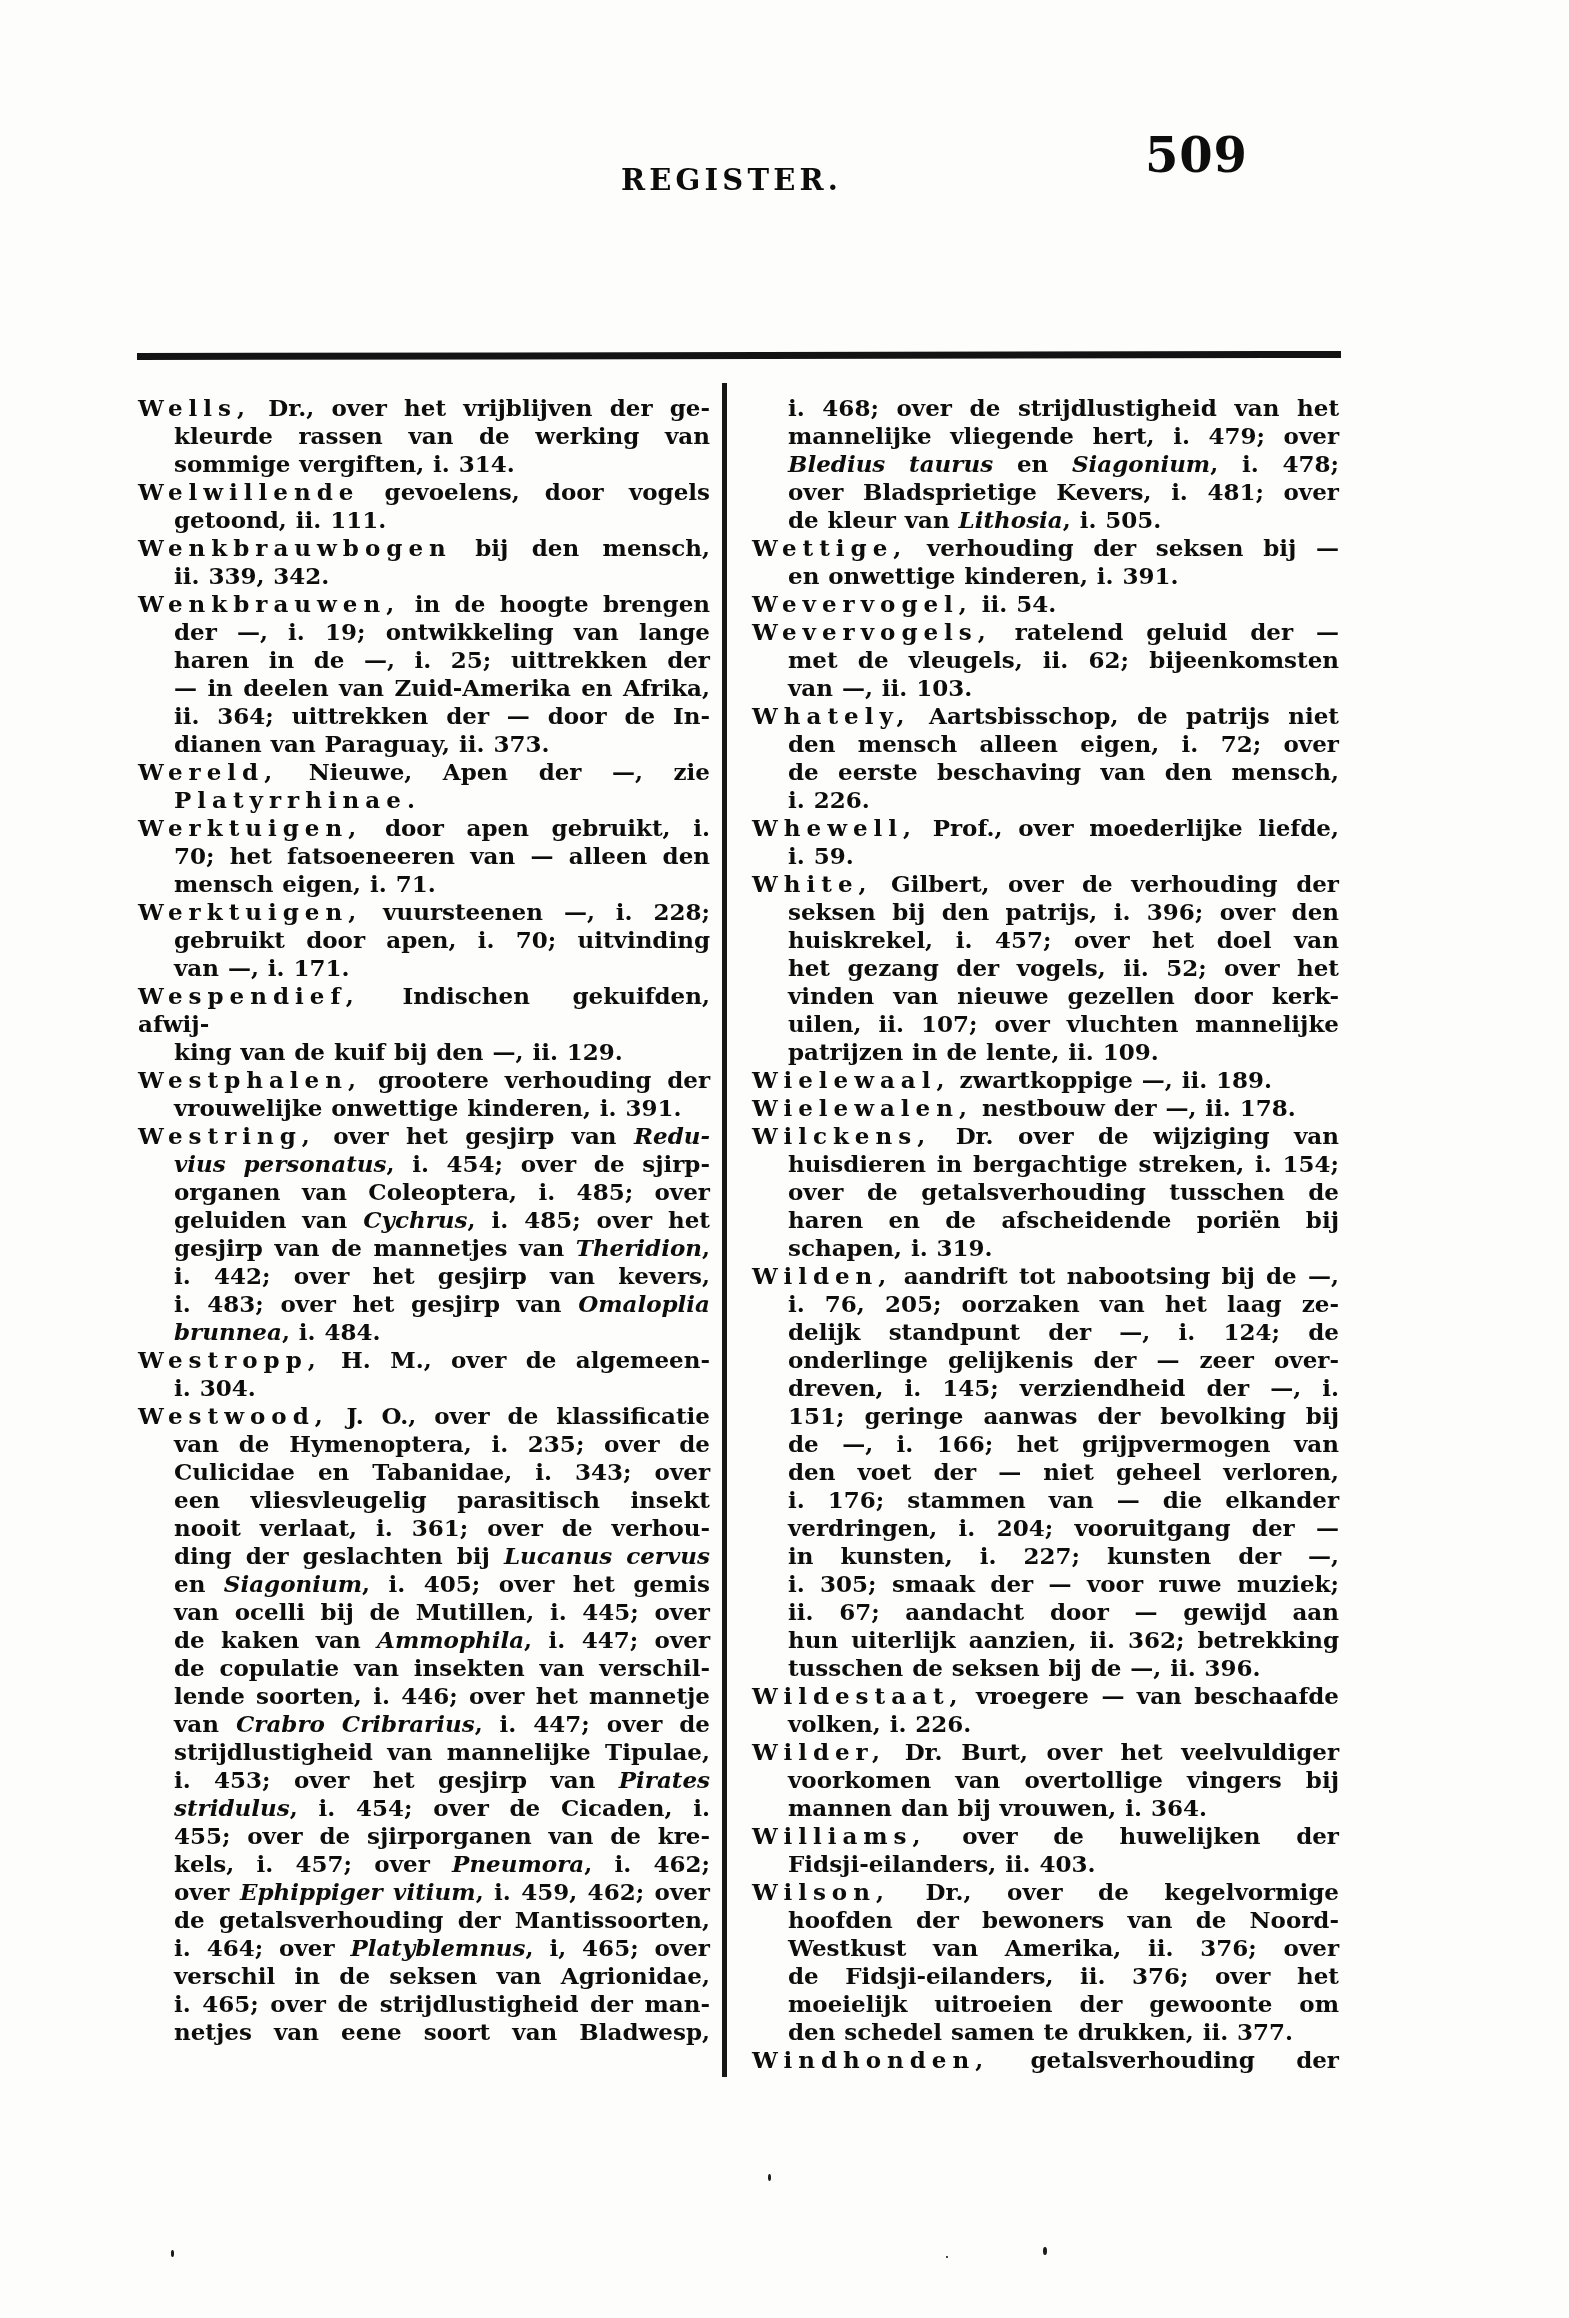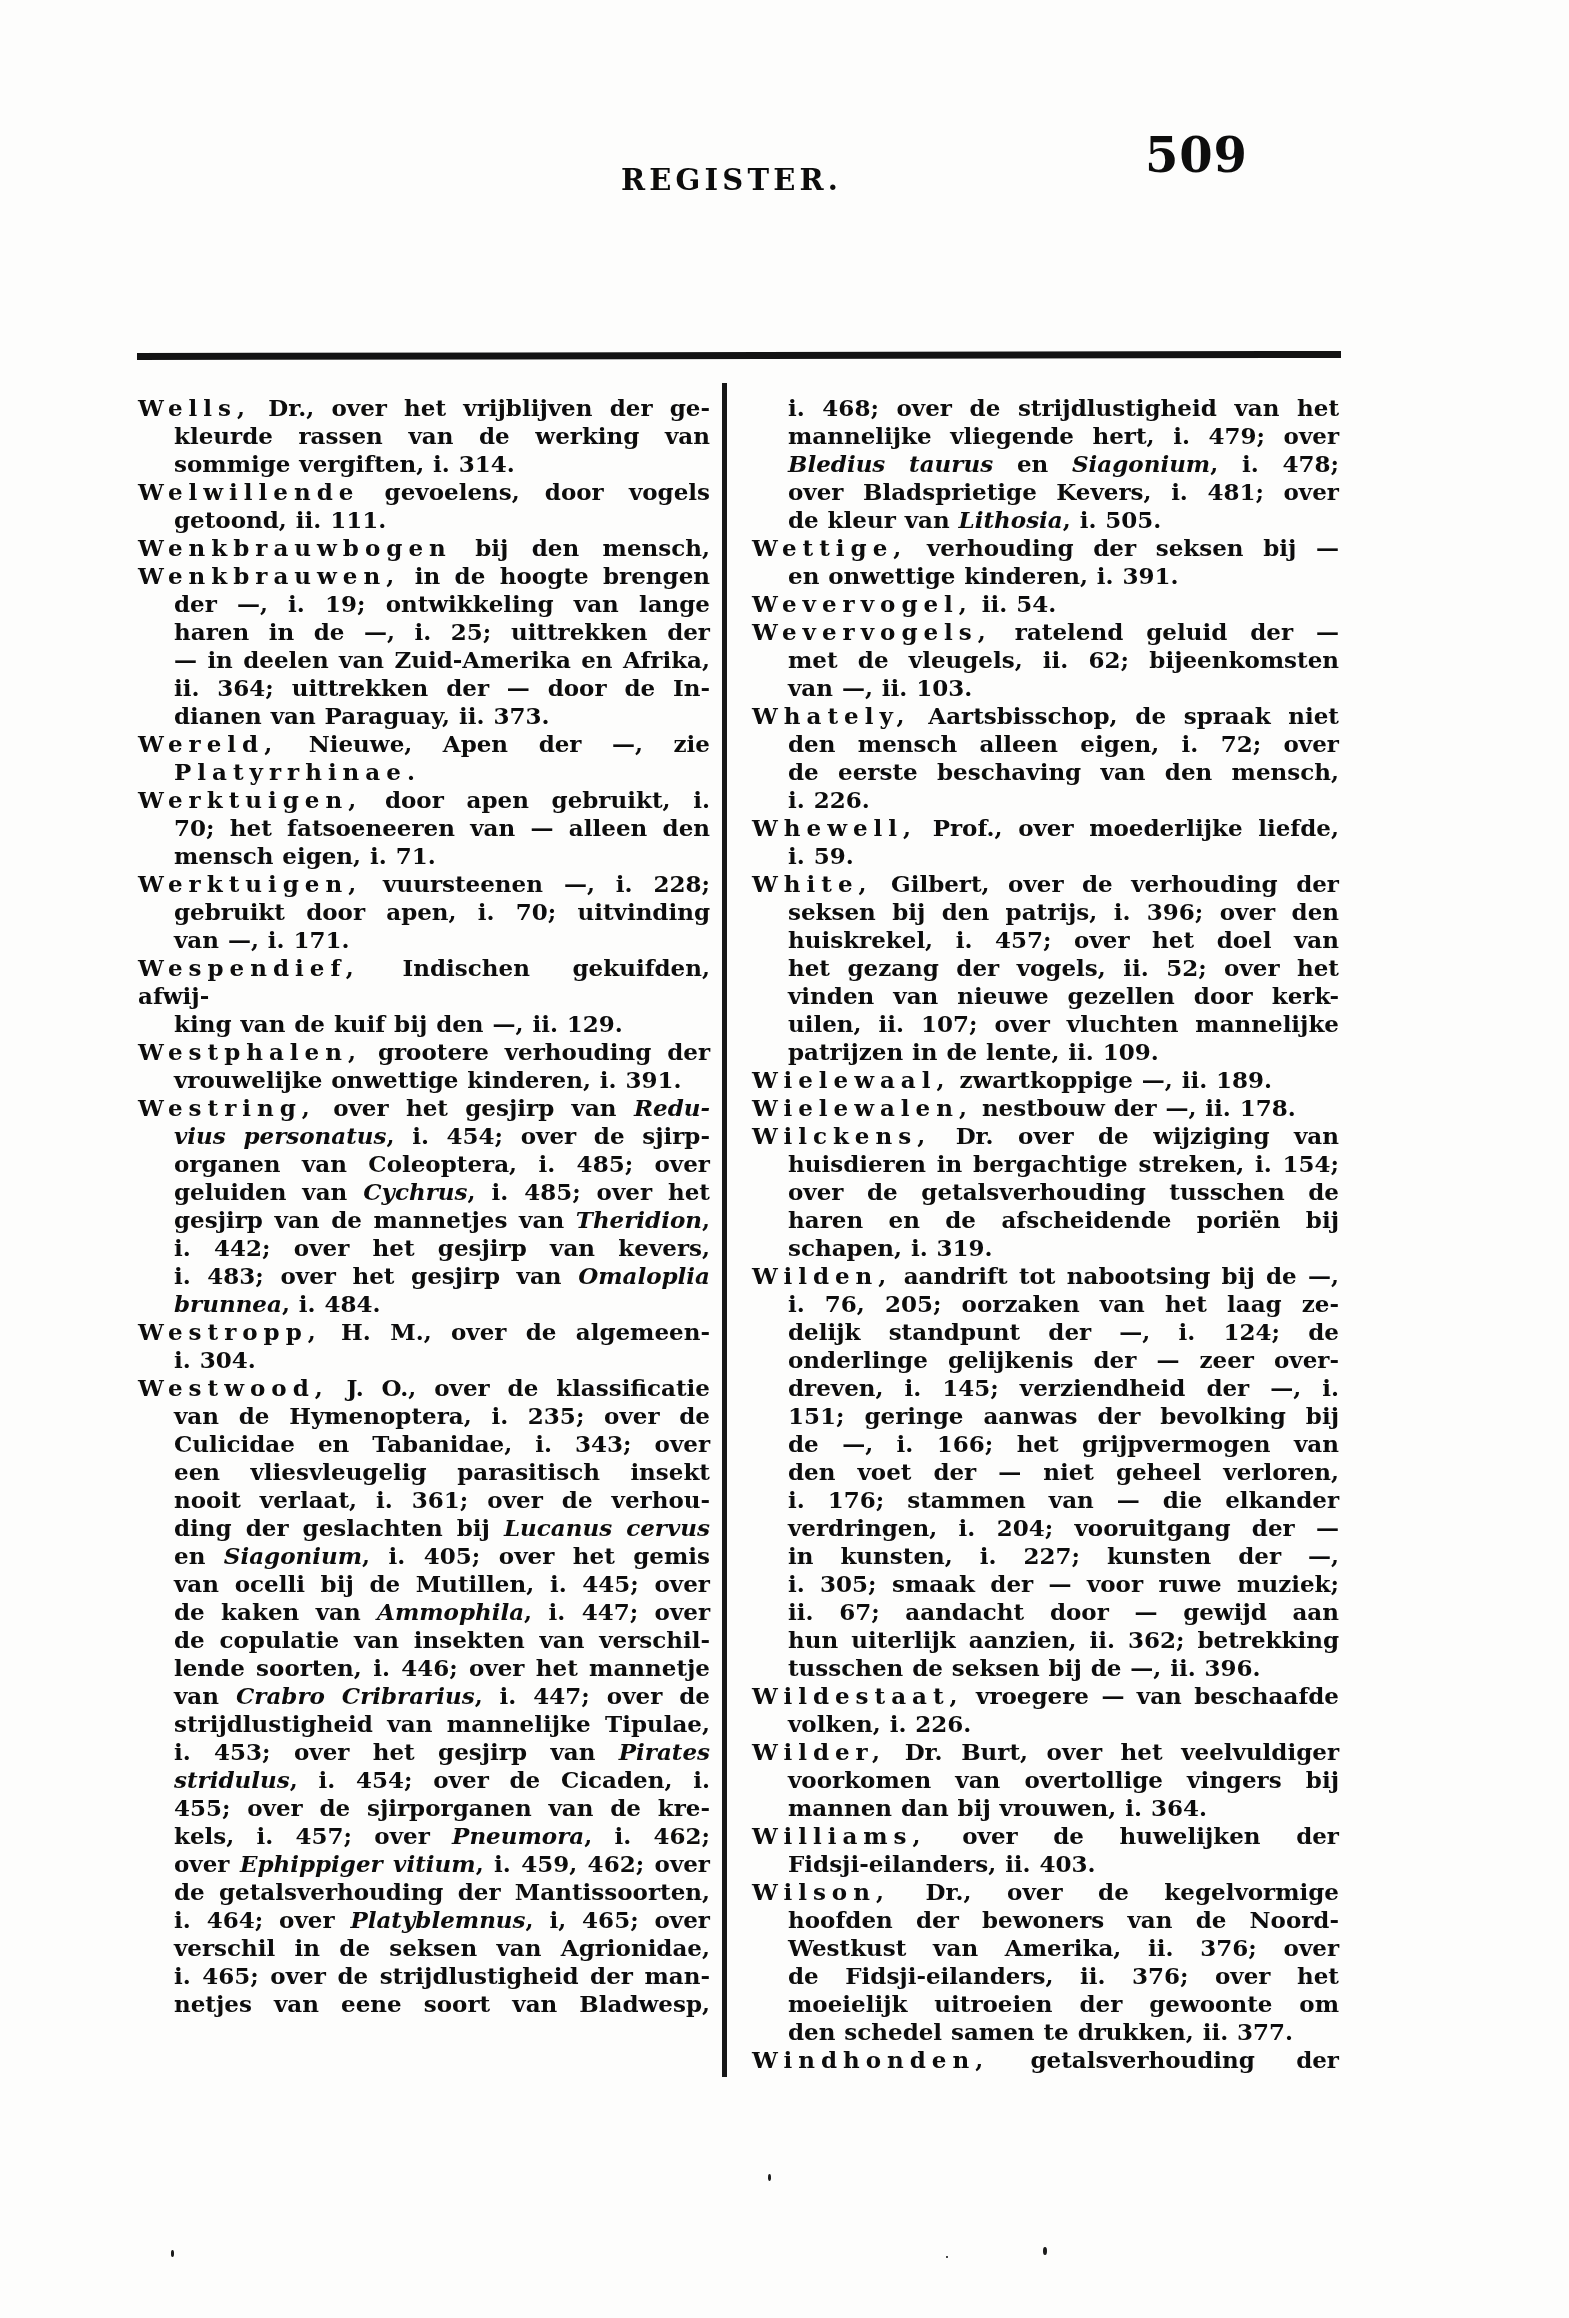--- a/index.html
+++ b/index.html
@@ -73,20 +73,21 @@
         <div class="line"><span class="hw">Wells,</span><span class="tx"> Dr., over het vrijblijven der ge-</span></div>
         <div class="line ind"><span class="tx">kleurde rassen van de werking van</span></div>
         <div class="line ind end"><span class="tx">sommige vergiften, i. 314.</span></div>
       </div>
       <div class="entry">
         <div class="line"><span class="hw">Welwillende</span><span class="tx"> gevoelens, door vogels</span></div>
         <div class="line ind end"><span class="tx">getoond, ii. 111.</span></div>
       </div>
       <div class="entry">
         <div class="line"><span class="hw">Wenkbrauwbogen</span><span class="tx"> bij den mensch,</span></div>
+        <div class="line ind end"><span class="tx">ii. 339, 342.</span></div>
       </div>
       <div class="entry">
         <div class="line"><span class="hw">Wenkbrauwen,</span><span class="tx"> in de hoogte brengen</span></div>
         <div class="line ind"><span class="tx">der —, i. 19; ontwikkeling van lange</span></div>
         <div class="line ind"><span class="tx">haren in de —, i. 25; uittrekken der</span></div>
         <div class="line ind"><span class="tx">— in deelen van Zuid-Amerika en Afrika,</span></div>
         <div class="line ind"><span class="tx">ii. 364; uittrekken der — door de In-</span></div>
         <div class="line ind end"><span class="tx">dianen van Paraguay, ii. 373.</span></div>
       </div>
       <div class="entry">
@@ -165,21 +166,21 @@
       </div>
       <div class="entry">
         <div class="line end"><span class="hw">Wevervogel,</span><span class="tx"> ii. 54.</span></div>
       </div>
       <div class="entry">
         <div class="line"><span class="hw">Wevervogels,</span><span class="tx"> ratelend geluid der —</span></div>
         <div class="line ind"><span class="tx">met de vleugels, ii. 62; bijeenkomsten</span></div>
         <div class="line ind end"><span class="tx">van —, ii. 103.</span></div>
       </div>
       <div class="entry">
-        <div class="line"><span class="hw">Whately,</span><span class="tx"> Aartsbisschop, de spraak niet</span></div>
+        <div class="line"><span class="hw">Whately,</span><span class="tx"> Aartsbisschop, de patrijs niet</span></div>
         <div class="line ind"><span class="tx">den mensch alleen eigen, i. 72; over</span></div>
         <div class="line ind"><span class="tx">de eerste beschaving van den mensch,</span></div>
         <div class="line ind end"><span class="tx">i. 226.</span></div>
       </div>
       <div class="entry">
         <div class="line"><span class="hw">Whewell,</span><span class="tx"> Prof., over moederlijke liefde,</span></div>
         <div class="line ind end"><span class="tx">i. 59.</span></div>
       </div>
       <div class="entry">
         <div class="line"><span class="hw">White,</span><span class="tx"> Gilbert, over de verhouding der</span></div>

